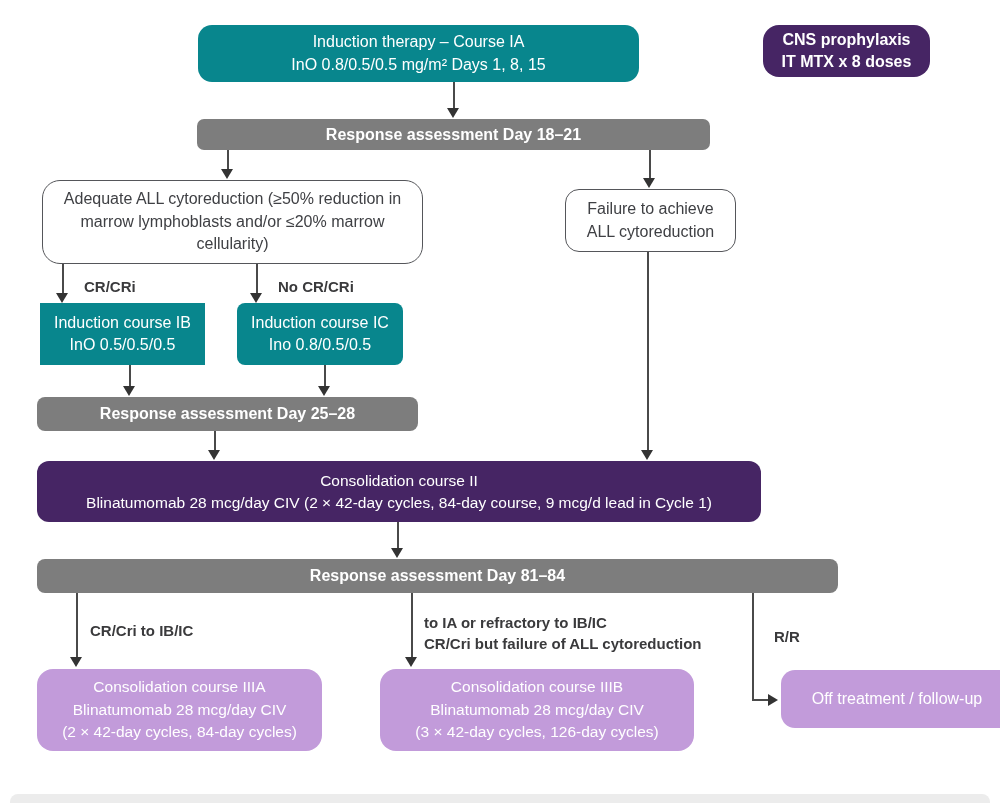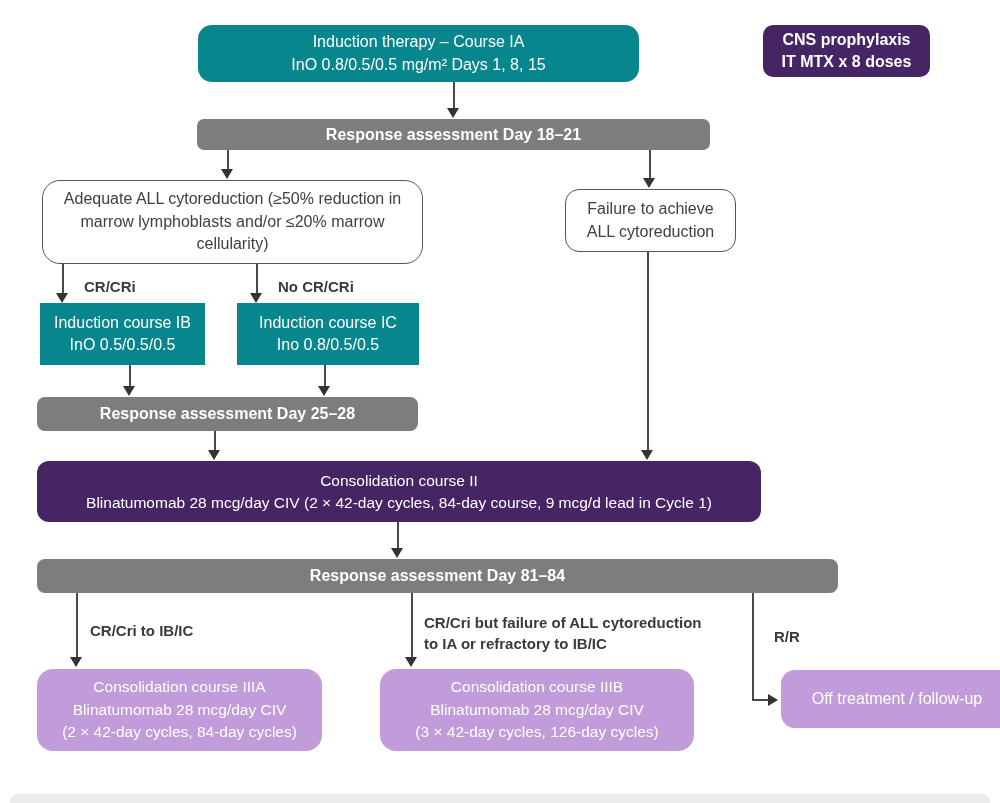--- a/index.html
+++ b/index.html
@@ -35,21 +35,21 @@
 </head>
 <body>
 
 <div id="canvas">
 
   <div class="box teal" style="left:198px;top:25px;width:441px;height:57px;">
     <div>Induction therapy – Course IA</div>
     <div>InO 0.8/0.5/0.5 mg/m² Days 1, 8, 15</div>
   </div>
 
-  <div class="box bold" style="left:763px;top:25px;width:167px;height:52px;background:var(--dark-purple);border-radius:10px;font-size:16px;">
+  <div class="box bold" style="left:763px;top:25px;width:167px;height:52px;background:var(--dark-purple);border-radius:16px;font-size:16px;">
     <div>CNS prophylaxis</div>
     <div>IT MTX x 8 doses</div>
   </div>
 
   <div class="vline" style="left:453px;top:82px;height:27px;"></div>
   <div class="arrow-down" style="left:447px;top:108px;"></div>
 
   <div class="bar" style="left:197px;top:119px;width:513px;height:31px;">
     <span>Response assessment Day 18–21</span>
   </div>
@@ -73,21 +73,21 @@
   <div class="lbl" style="left:84px;top:276px;">CR/CRi</div>
 
   <div class="vline" style="left:256px;top:264px;height:30px;"></div>
   <div class="arrow-down" style="left:250px;top:293px;"></div>
   <div class="lbl" style="left:278px;top:276px;">No CR/CRi</div>
 
   <div class="box teal" style="left:40px;top:303px;width:165px;height:62px;border-radius:0;">
     <div>Induction course IB</div>
     <div>InO 0.5/0.5/0.5</div>
   </div>
-  <div class="box teal" style="left:237px;top:303px;width:182px;height:62px;border-radius:0;">
+  <div class="box teal" style="left:237px;top:303px;width:166px;height:62px;border-radius:8px;">
     <div>Induction course IC</div>
     <div>Ino 0.8/0.5/0.5</div>
   </div>
 
   <div class="vline" style="left:129px;top:365px;height:22px;"></div>
   <div class="arrow-down" style="left:123px;top:386px;"></div>
   <div class="vline" style="left:324px;top:365px;height:22px;"></div>
   <div class="arrow-down" style="left:318px;top:386px;"></div>
 
   <div class="bar" style="left:37px;top:397px;width:381px;height:34px;border-radius:8px;">
@@ -112,22 +112,22 @@
     <span>Response assessment Day 81–84</span>
   </div>
 
   <div class="vline" style="left:76px;top:593px;height:65px;"></div>
   <div class="arrow-down" style="left:70px;top:657px;"></div>
   <div class="lbl" style="left:90px;top:620px;">CR/Cri to IB/IC</div>
 
   <div class="vline" style="left:411px;top:593px;height:65px;"></div>
   <div class="arrow-down" style="left:405px;top:657px;"></div>
   <div class="lbl" style="left:424px;top:612px;width:310px;">
+    <div>to IA or refractory to IB/IC</div>
     <div>CR/Cri but failure of ALL cytoreduction</div>
-    <div>to IA or refractory to IB/IC</div>
   </div>
 
   <div class="vline" style="left:752px;top:593px;height:107px;"></div>
   <div class="hline" style="left:752px;top:699px;width:17px;"></div>
   <div class="arrow-right" style="left:768px;top:694px;"></div>
   <div class="lbl" style="left:774px;top:626px;">R/R</div>
 
   <div class="box lpurple" style="left:37px;top:669px;width:285px;height:82px;justify-content:center;">
     <div>Consolidation course IIIA</div>
     <div>Blinatumomab 28 mcg/day CIV</div>

